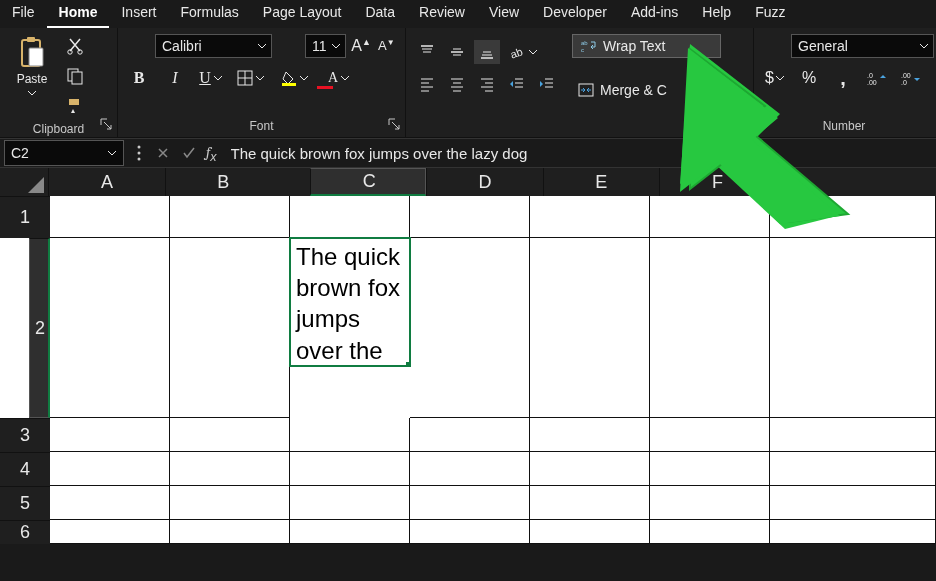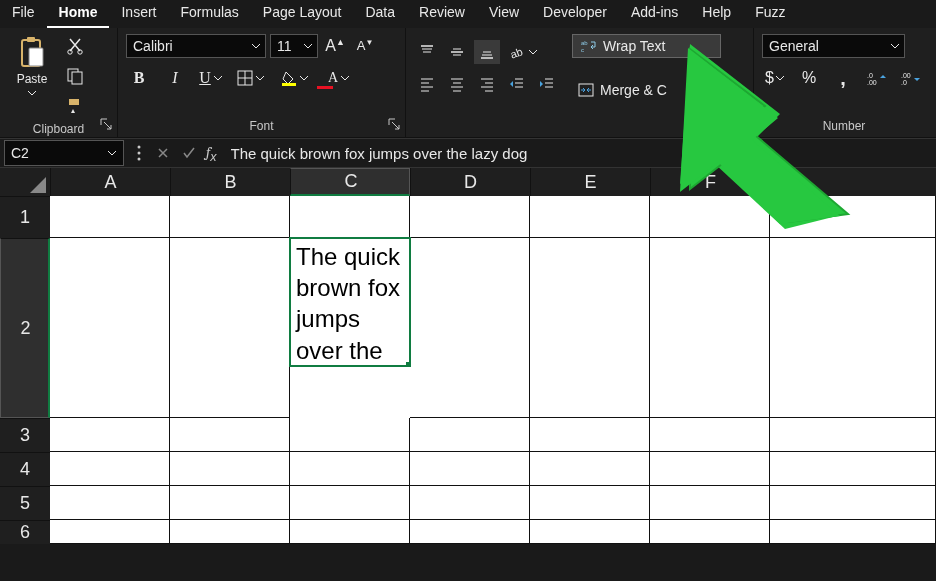--- a/index.html
+++ b/index.html
@@ -16,21 +16,21 @@
   .group-body { display: flex; gap: 6px; align-items: flex-start; }
   .group-label { font-size: 12px; color: #c8c8c8; text-align: center; padding-top: 4px; }
   .group-launch { position:absolute; right:4px; bottom:6px; width:14px; height:14px; fill:#c8c8c8; }
 
   .big-btn { display: flex; flex-direction: column; align-items: center; gap: 2px; width: 48px; padding-top:2px; color: #e8e8e8; font-size: 12px; }
   .stackv { display: flex; flex-direction: column; gap: 6px; }
   .row { display: flex; gap: 4px; align-items: center; }
   .iconbtn { width: 26px; height: 24px; display:flex; align-items:center; justify-content:center; color:#e8e8e8; }
   .iconbtn svg, .big-btn svg { pointer-events:none; }
   .dd { width:10px; height:10px; }
-  .sel { background:#0a0a0a; border:1px solid #555; height:24px; font-size:14px; color:#e8e8e8; display:flex; align-items:center; justify-content:space-between; padding:0 4px 0 6px; }
+  .sel { background:#0a0a0a; border:1px solid #555; height:24px; font-size:14px; color:#e8e8e8; display:flex; align-items:center; justify-content:space-between; padding:0 4px 0 6px;margin-left:29px; }
   .font-sel { width:140px; }
   .size-sel { width:48px; }
   .wrap-btn { background:#3a3a3a; border:1px solid #666; height:24px; padding:0 8px; display:flex; align-items:center; gap:6px; font-size:14px; color:#e8e8e8; white-space:nowrap; }
   .merge-btn { height:24px; padding:0 8px 0 6px; display:flex; align-items:center; gap:6px; font-size:14px; white-space:nowrap; }
   .num-sel { width:143px; }
 
   
   .fbar { display:flex; height:30px; background:#1a1a1a; border-top:1px solid #333; border-bottom:1px solid #333; align-items:center; }
   .namebox { width:120px; height:26px; margin:0 4px 0 4px; background:#0a0a0a; border:1px solid #555; color:#e8e8e8; font-size:14px; display:flex; align-items:center; justify-content:space-between; padding:0 6px; }
   .kebab { width:22px; height:26px; display:flex; align-items:center; justify-content:center; }

